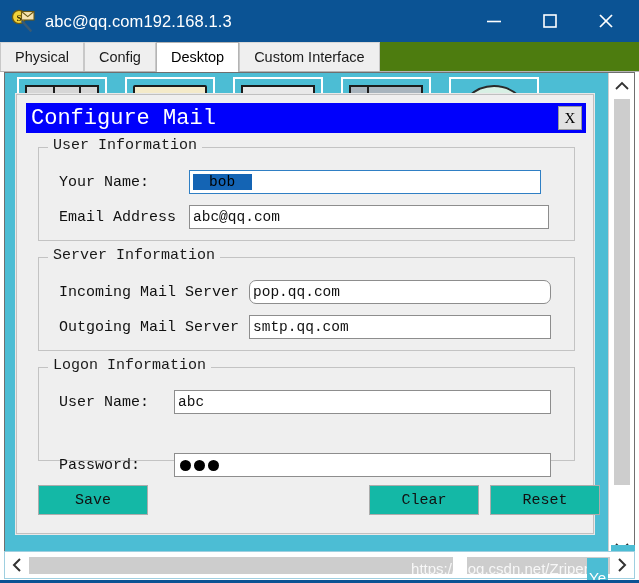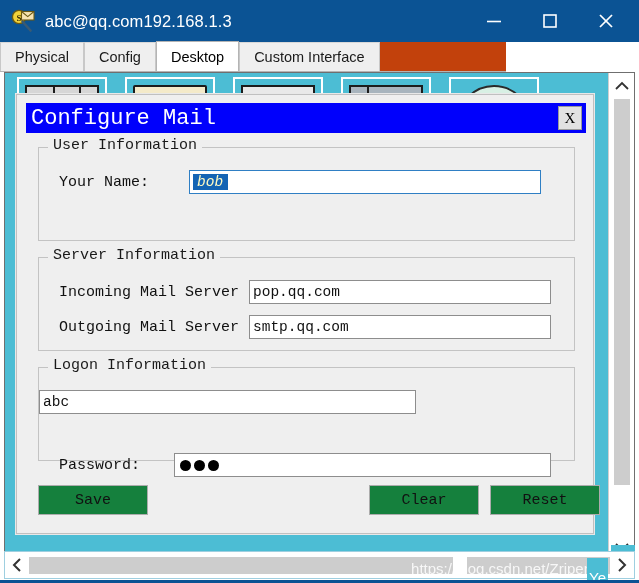--- a/index.html
+++ b/index.html
@@ -57,26 +57,26 @@
   }
   #win-min { right: 122px; }
   #win-max { right: 66px; }
   #win-close { right: 10px; }
   .winbtn svg { display: block; }
 
   
   #tabstrip {
     position: absolute;
     left: 0; top: 42px;
-    width: 506px; height: 30px;
-    background: #c2410c;
+    width: 639px; height: 30px;
+    background: #4d7c0f;
     border-bottom: 1px solid #b4b4b4;
     box-sizing: border-box;
     display: flex;
-    align-items: flex-end;
+    align-items: center;
   }
   .tab {
     height: 29px;
     display: flex;
     align-items: center;
     justify-content: center;
     padding: 0 14px;
     font-size: 14.5px;
     color: #1a1a1a;
     background: #efefef;
@@ -256,23 +256,22 @@
     color: #111;
     padding-left: 3px;
     overflow: hidden;
     white-space: nowrap;
   }
   .field-input.focused {
     border: 1px solid #2f7fc4;
   }
   .sel-text {
     background: #1464b4;
-    color: #fef9c3;
-    padding: 0 4px;
-    font-style: italic;
+    color: #000000;
+    padding: 0 16px;
   }
   .caret {
     display: inline-block;
     width: 1px;
     height: 16px;
     background: #1464b4;
     margin-left: 0px;
   }
   .pw-dots {
     display: flex;
@@ -283,21 +282,21 @@
   .pw-dot {
     width: 11px; height: 11px;
     border-radius: 50%;
     background: #000;
   }
 
   
   .dlg-button {
     position: absolute;
     height: 30px;
-    background: #15803d;
+    background: #14b8a6;
     border: 1px solid #acacac;
     box-sizing: border-box;
     display: flex;
     align-items: center;
     justify-content: center;
     font-family: "Liberation Mono", monospace;
     font-size: 15px;
     color: #111;
   }
   #btn-save  { left: 21px;  top: 390px; width: 110px; }
@@ -455,44 +454,51 @@
         <div class="group-label">User Information</div>
 
         <div class="field-row" style="top:22px;">
           <span class="field-label" style="width:130px;">Your Name:</span>
           <div class="field-input focused" style="width:352px;">
             <span class="sel-text">bob</span>
               <span class="caret"></span>
           </div>
         </div>
 
+        <div class="field-row" style="top:57px;">
+          <span class="field-label" style="width:130px;">Email Address</span>
+          <div class="field-input" style="width:360px;">
+            <span>abc@qq.com</span>
+          </div>
+        </div>
       </div>
 
       <div class="groupbox" id="grp-server">
         <div class="group-label">Server Information</div>
 
         <div class="field-row" style="top:22px;">
           <span class="field-label" style="width:190px;">Incoming Mail Server</span>
-          <div class="field-input" style="width:302px;">
+          <div class="field-input" style="width:302px;border-radius:7px;">
             <span>pop.qq.com</span>
           </div>
         </div>
 
         <div class="field-row" style="top:57px;">
           <span class="field-label" style="width:190px;">Outgoing Mail Server</span>
           <div class="field-input" style="width:302px;">
             <span>smtp.qq.com</span>
           </div>
         </div>
       </div>
 
       <div class="groupbox" id="grp-logon">
         <div class="group-label">Logon Information</div>
 
         <div class="field-row" style="top:22px;">
+          <span class="field-label" style="width:115px;">User Name:</span>
           <div class="field-input" style="width:377px;">
             <span>abc</span>
           </div>
         </div>
 
         <div class="field-row" style="top:57px;margin-top:28px;">
           <span class="field-label" style="width:115px;">Password:</span>
           <div class="field-input" style="width:377px;">
             <span class="pw-dots">
               <span class="pw-dot"></span>

